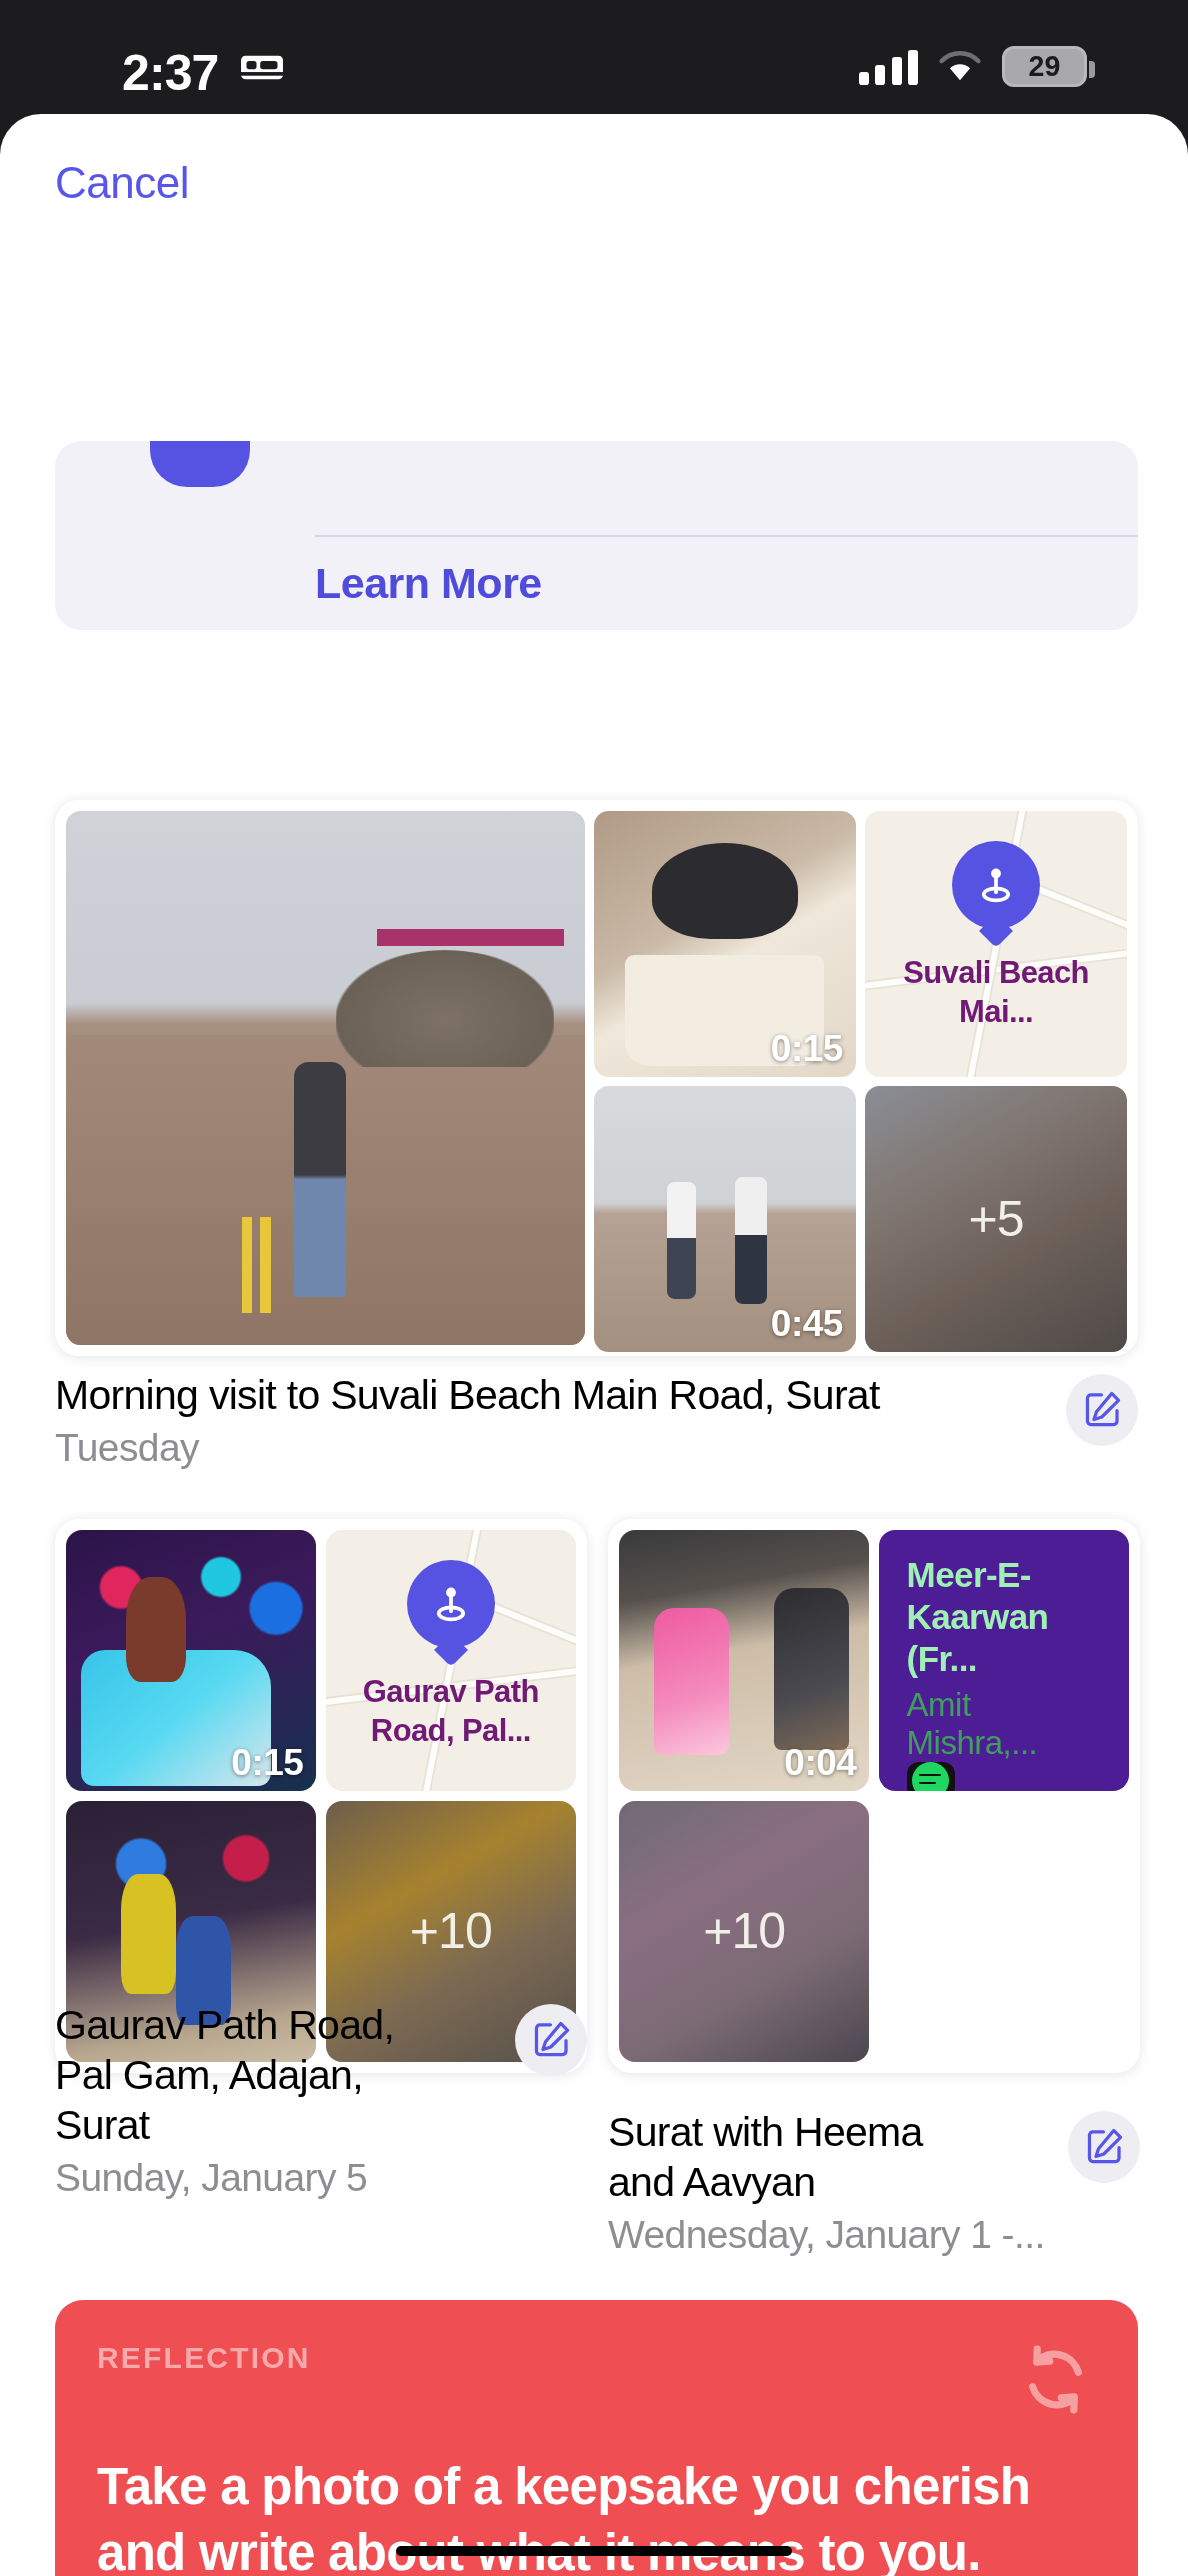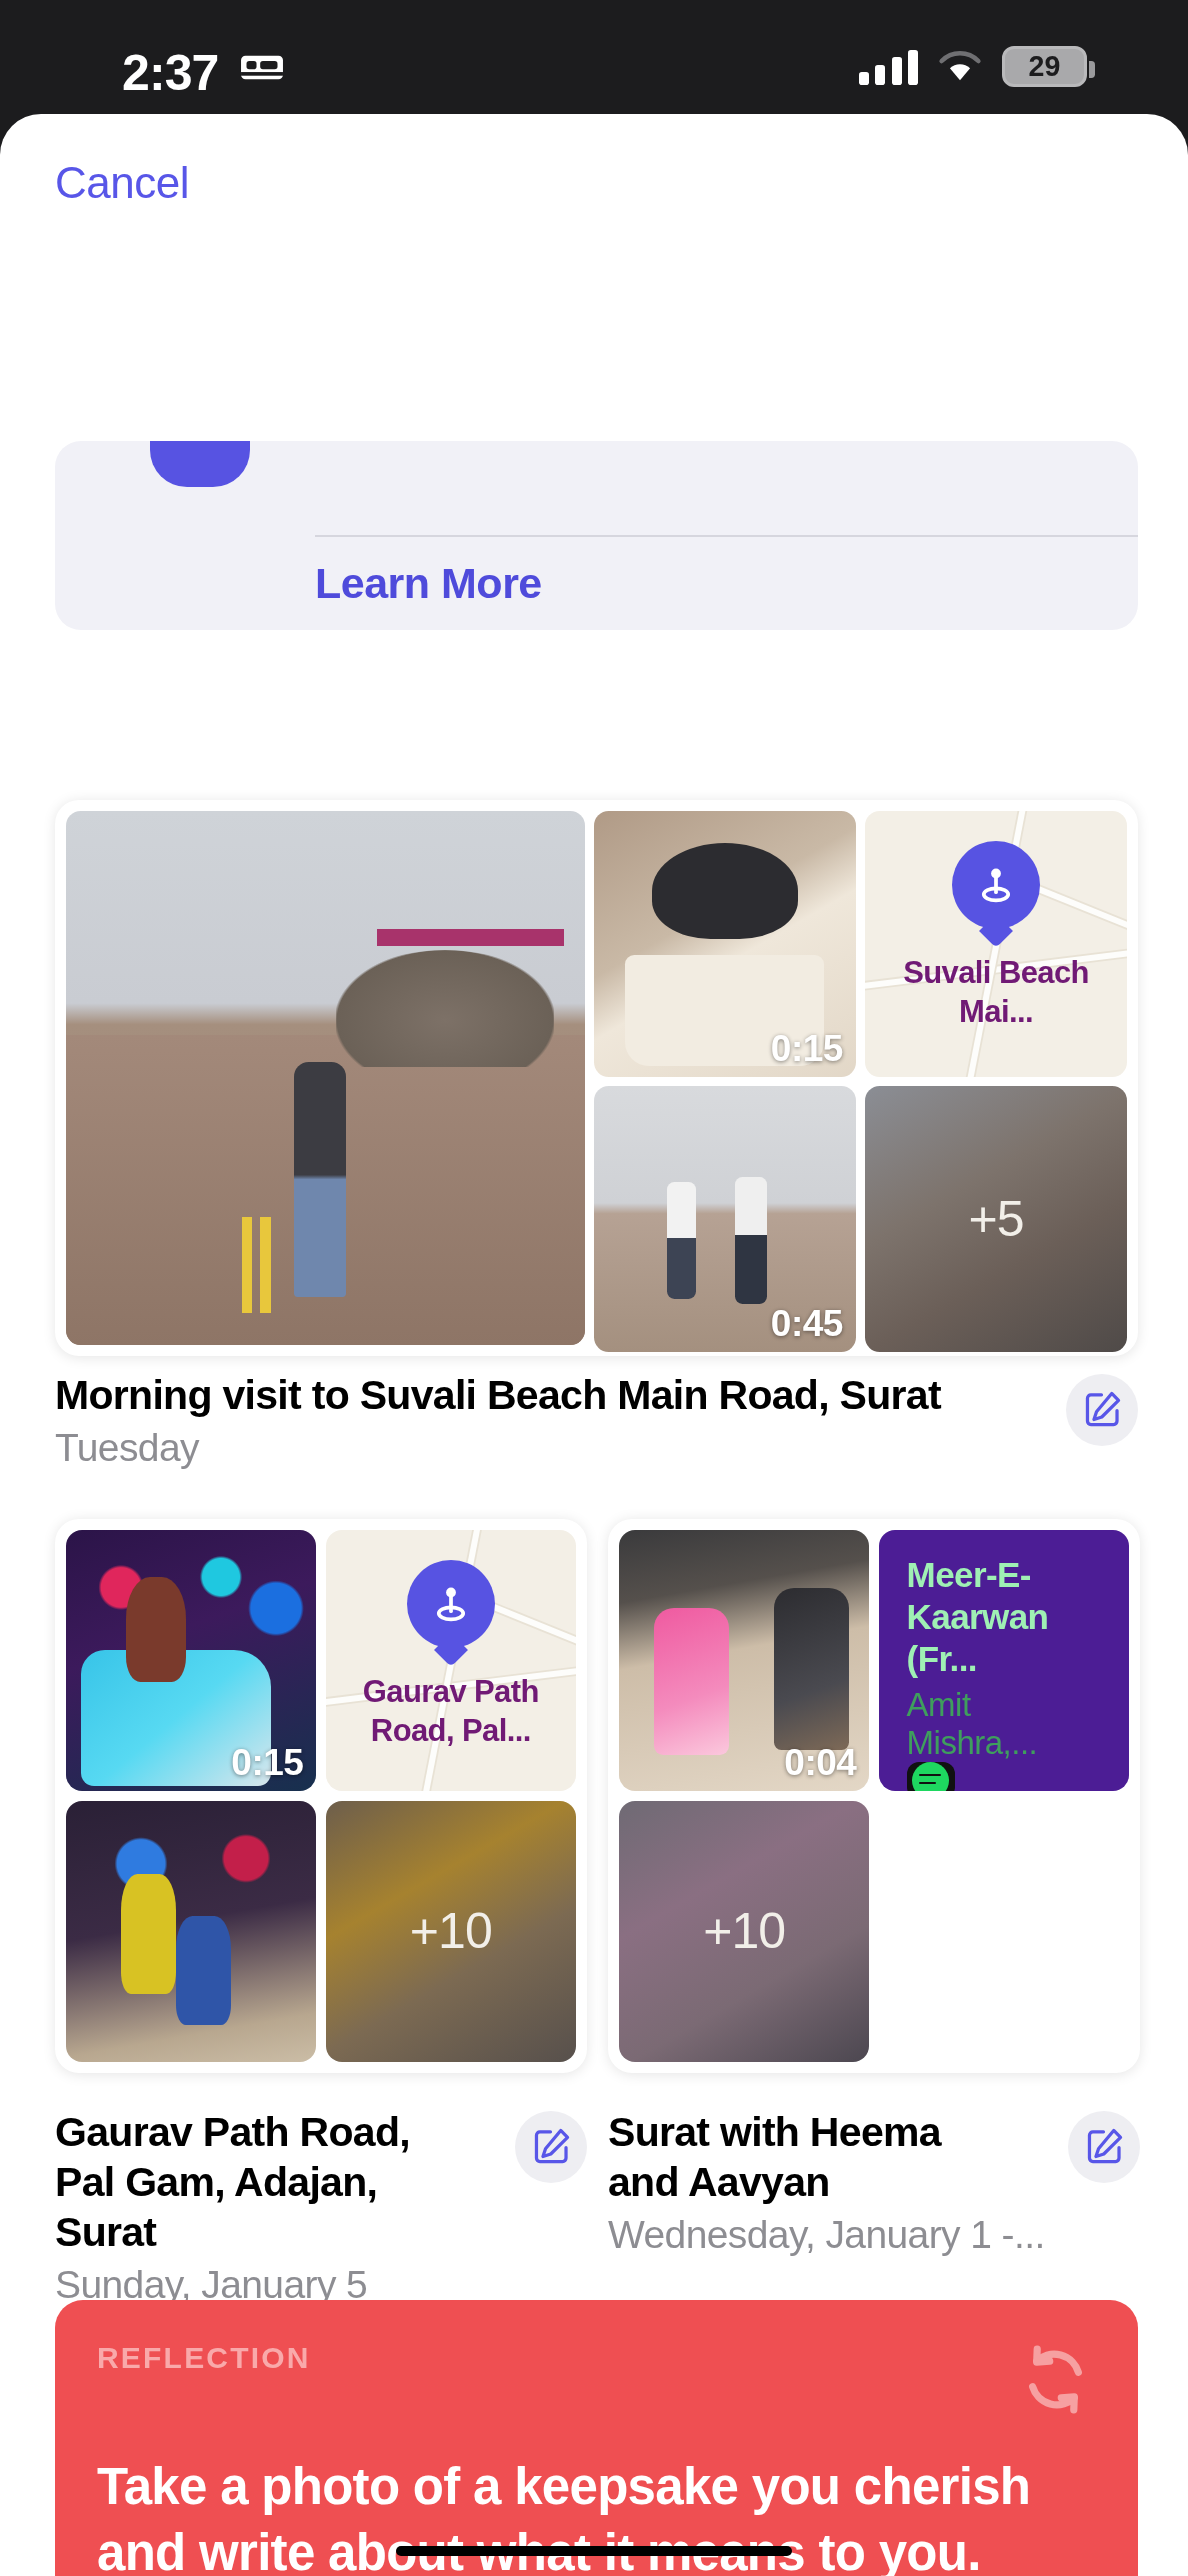--- a/index.html
+++ b/index.html
@@ -253,31 +253,31 @@
   .sp-logo i:before, .sp-logo i:after {
     content:""; position:absolute; left:7.4px; background:#111; border-radius:1.8px;
   }
   .sp-logo i:before { top:12px; width:22px; height:2.8px; }
   .sp-logo i:after { top:20px; width:16.6px; height:2.8px; }
 
   
   .caption { position:absolute; display:flex; align-items:flex-start; }
   .cap-text { flex:1; }
   .cap-title {
-    font-size:41px; font-weight:bold; color:#000; letter-spacing:-0.7px; line-height:50px;
+    font-size:41px; font-weight:normal; color:#000; letter-spacing:-0.7px; line-height:50px;
   }
   .cap-date { font-size:39px; color:#8d8d92; letter-spacing:-0.6px; margin-top:5.5px; }
   .editbtn {
     width:72px; height:72px; border-radius:50%; background:#eeeef2;
     display:flex; align-items:center; justify-content:center; flex:none; margin-top:3.7px;
   }
   .editbtn svg { width:41px; height:41px; }
 
   .cap-wide { left:55px; top:1141px; width:1083px; }
-  .cap-left { left:55px; top:1878px; width:532px; }
+  .cap-left { left:55px; top:1771px; width:532px; }
   .cap-right { left:608px; top:1878px; width:532px; }
   .cap-left .cap-title, .cap-right .cap-title { max-width:387px; }
 
   
   .reflect {
     position:absolute; left:55px; top:2071px; width:1083px; height:396px;
     background:#ef4f52; border-radius:28px; padding:41px 42px 0 42px;
     overflow:hidden;
   }
   .rf-label {

